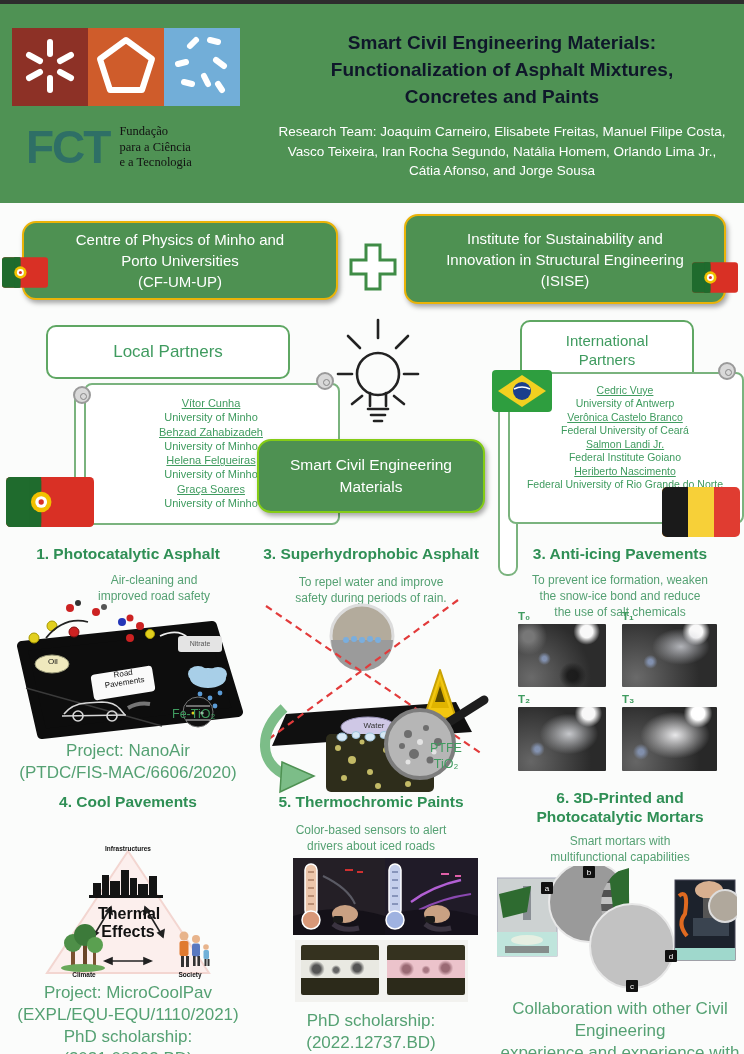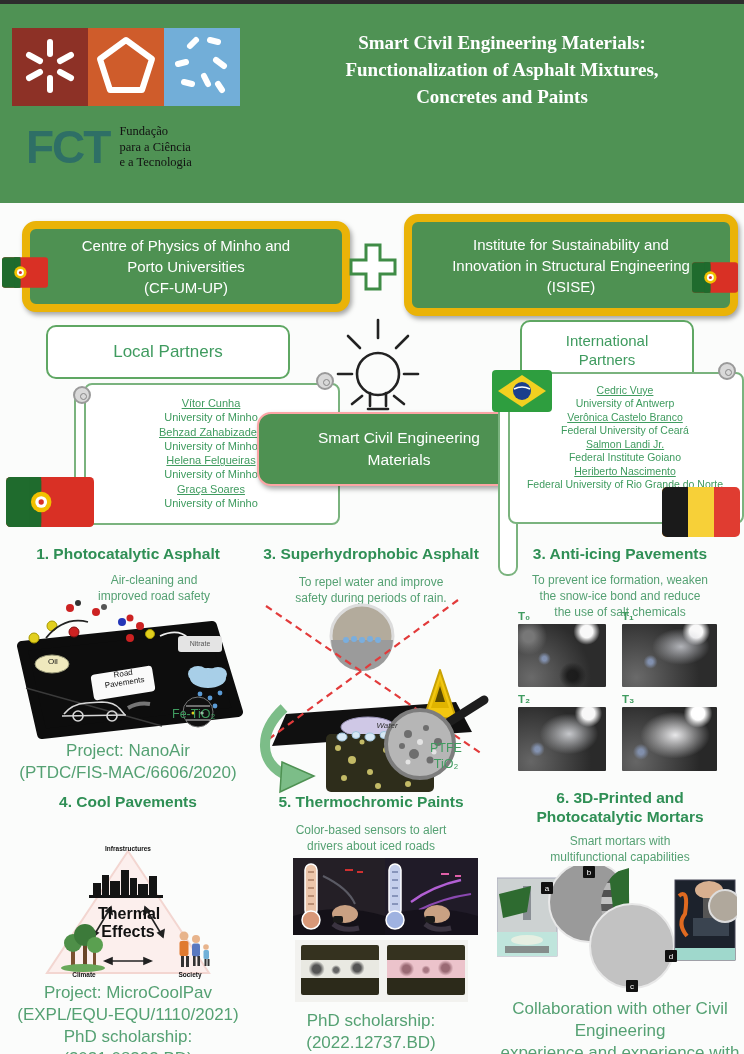--- a/index.html
+++ b/index.html
@@ -5,33 +5,33 @@
   html,body{margin:0;padding:0;background:#e8e8e8;}
   .poster{position:relative;width:744px;height:1054px;background:#fbfcfb;overflow:hidden;
           font-family:"Liberation Sans","DejaVu Sans",sans-serif;color:#222;}
   .abs{position:absolute;}
   .pre{white-space:pre-line;}
   .ctr{text-align:center;}
 
   
   .topstrip{position:absolute;left:0;top:0;width:744px;height:4px;background:#2d2d2d;}
   .header{position:absolute;left:0;top:4px;width:744px;height:199px;background:#4f9254;}
-  .title{left:272px;top:26px;width:460px;color:#ffffff;font-size:19px;font-weight:bold;line-height:1.42;font-family:Liberation Serif, serif;}
+  .title{left:272px;top:26px;width:460px;color:#0f172a;font-size:19px;font-weight:bold;line-height:1.42;}
   .team{left:276px;top:118px;width:452px;color:#fff;font-size:13.5px;line-height:1.45;}
   .fct{left:26px;top:120px;display:flex;align-items:center;gap:10px;}
   .fct-acronym{font-size:46px;font-weight:bold;color:#2e6f66;letter-spacing:-2px;line-height:1;}
   .fct-name{font-family:"Liberation Serif","DejaVu Serif",serif;font-size:12.5px;color:#121212;line-height:1.25;}
 
   
-  .gbox{background:#4e9152;border:8px solid #eab308;border-radius:14px;color:#fff;
+  .gbox{background:#4e9152;border:2px solid #eab308;border-radius:14px;color:#fff;
         display:flex;align-items:center;justify-content:center;font-size:15px;line-height:1.4;
         box-shadow:2px 3px 5px rgba(0,0,0,.35);}
   .inst-left{left:22px;top:221px;width:312px;height:75px;}
   .inst-right{left:404px;top:214px;width:318px;height:86px;}
-  .theme-box{left:257px;top:412px;width:224px;height:70px;border:2px solid #fca5a5;font-size:15.5px;padding-left:28px;}
+  .theme-box{left:257px;top:439px;width:224px;height:70px;border:2px solid #84cc16;font-size:15.5px;}
 
   
   .obox{background:#fff;border:2px solid #5fa763;border-radius:10px;color:#3f9b5f;
         display:flex;align-items:center;justify-content:center;font-weight:normal;}
   .local-title{left:46px;top:325px;width:240px;height:50px;font-size:17px;}
   .intl-title{left:520px;top:320px;width:170px;height:58px;font-size:15px;line-height:1.25;}
   .scroll{background:#fff;border:2px solid #7ab37e;border-radius:8px;}
   .scroll-left{left:84px;top:383px;width:252px;height:138px;}
   .scroll-right{left:508px;top:372px;width:232px;height:148px;}
   .tube{background:#fff;border:2px solid #7ab37e;border-radius:9px;}
@@ -119,20 +119,21 @@
     <div class="abs fct">
       <span class="fct-acronym">FCT</span>
       <span class="fct-name pre">Fundação
 para a Ciência
 e a Tecnologia</span>
     </div>
 
     <div class="abs title ctr pre">Smart Civil Engineering Materials:
 Functionalization of Asphalt Mixtures,
 Concretes and Paints</div>
+    <div class="abs team ctr">Research Team: Joaquim Carneiro, Elisabete Freitas, Manuel Filipe Costa, Vasco Teixeira, Iran Rocha Segundo, Natália Homem, Orlando Lima Jr., Cátia Afonso, and Jorge Sousa</div>
   </div>
 
   <div class="abs gbox inst-left ctr pre">Centre of Physics of Minho and
 Porto Universities
 (CF-UM-UP)</div>
   <svg class="abs" style="left:349px;top:243px" width="48" height="48" viewBox="0 0 48 48">
     <polygon points="17,2 31,2 31,17 46,17 46,31 31,31 31,46 17,46 17,31 2,31 2,17 17,17" fill="#fff" stroke="#3f8c46" stroke-width="3"></polygon>
   </svg>
   <div class="abs gbox inst-right ctr pre">Institute for Sustainability and
 Innovation in Structural Engineering
@@ -349,21 +350,21 @@
             <circle cx="180" cy="164" r="3.5"></circle>
             <circle cx="152" cy="150" r="3"></circle>
           </g>
         <g fill="#e4e4e4">
             <circle cx="170" cy="146" r="3"></circle>
             <circle cx="184" cy="156" r="2.5"></circle>
             <circle cx="158" cy="166" r="2.5"></circle>
           </g>
       </g>
     </svg>
-    <div class="img-label" style="left:117px;top:126px;width:40px;color:#333;font-style:italic">Water</div>
+    <div class="img-label" style="left:104px;top:126px;width:40px;color:#333;">Water</div>
   </div>
   <div class="abs mat-label ctr pre" style="left:420px;top:740px;width:52px">PTFE
 TiO₂</div>
 
   <div class="abs sec-h ctr" style="left:496px;top:545px;width:248px">3. Anti-icing Pavements</div>
   <div class="abs sec-sub ctr pre" style="left:510px;top:572px;width:220px">To prevent ice formation, weaken
 the snow-ice bond and reduce
 the use of salt chemicals</div>
   <div class="abs t-label" style="left:518px;top:610px">T₀</div>
   <div class="abs t-label" style="left:622px;top:610px">T₁</div>

